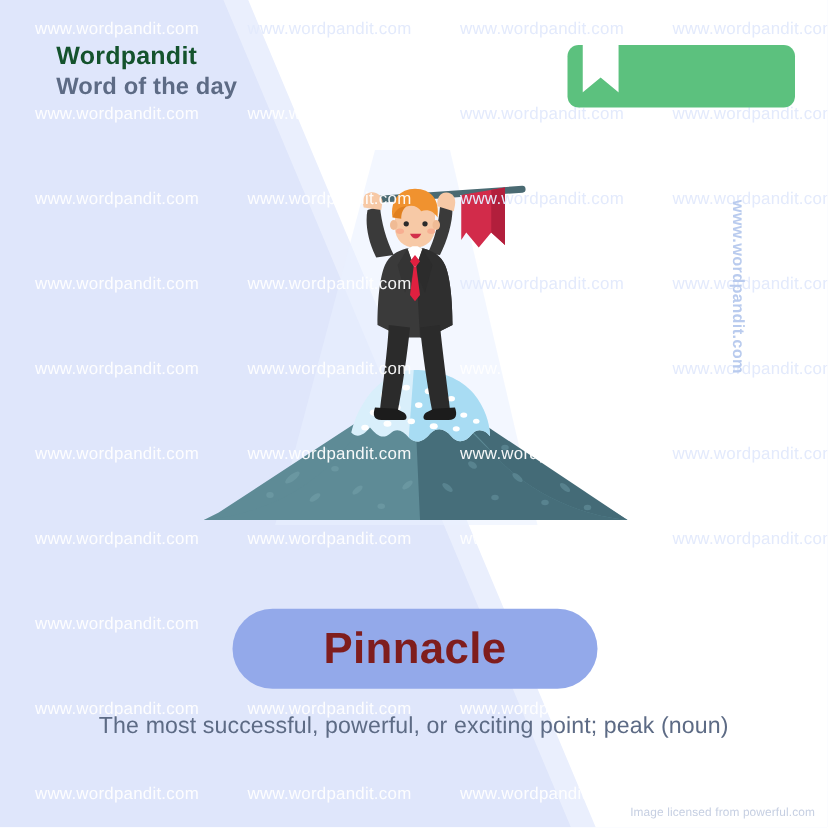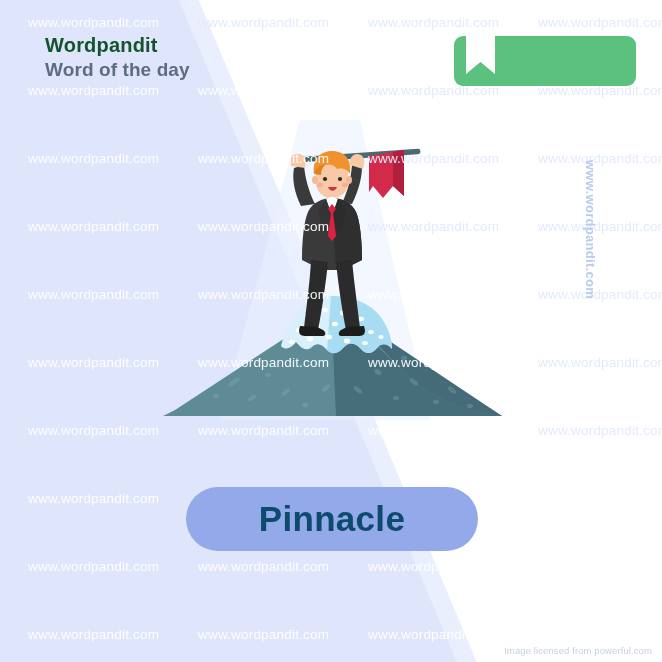--- a/index.html
+++ b/index.html
@@ -97,21 +97,21 @@
 
   
   #word-pill{
     position:absolute;left:186px;top:487px;
     width:292px;height:64px;
     background:#93a9ea;
     border-radius:32px;
     display:flex;align-items:center;justify-content:center;
   }
   #word-text{
-    color:#0c4a6e;font-size:35px;font-weight:bold;letter-spacing:.3px;
+    color:#7f1d1d;font-size:35px;font-weight:bold;letter-spacing:.3px;
   }
 
   
   #definition{
     position:absolute;left:0;top:569px;width:662px;
     text-align:center;
     font-size:18.5px;color:#5d6b85;
     letter-spacing:.1px;
   }
 
@@ -305,16 +305,17 @@
       <svg width="29" height="52" viewBox="0 0 29 52" xmlns="http://www.w3.org/2000/svg">
         <path d="M0 0 H29 V46 L14.5 34 L0 46 Z" fill="#ffffff"></path>
       </svg>
     </div>
   </div>
 
   <div id="word-pill">
     <span id="word-text">Pinnacle</span>
   </div>
 
+  <div id="definition">The most successful, powerful, or exciting point; peak (noun)</div>
 
   <div id="credit">Image licensed from powerful.com</div>
 
 </div>
 
 </body></html>

